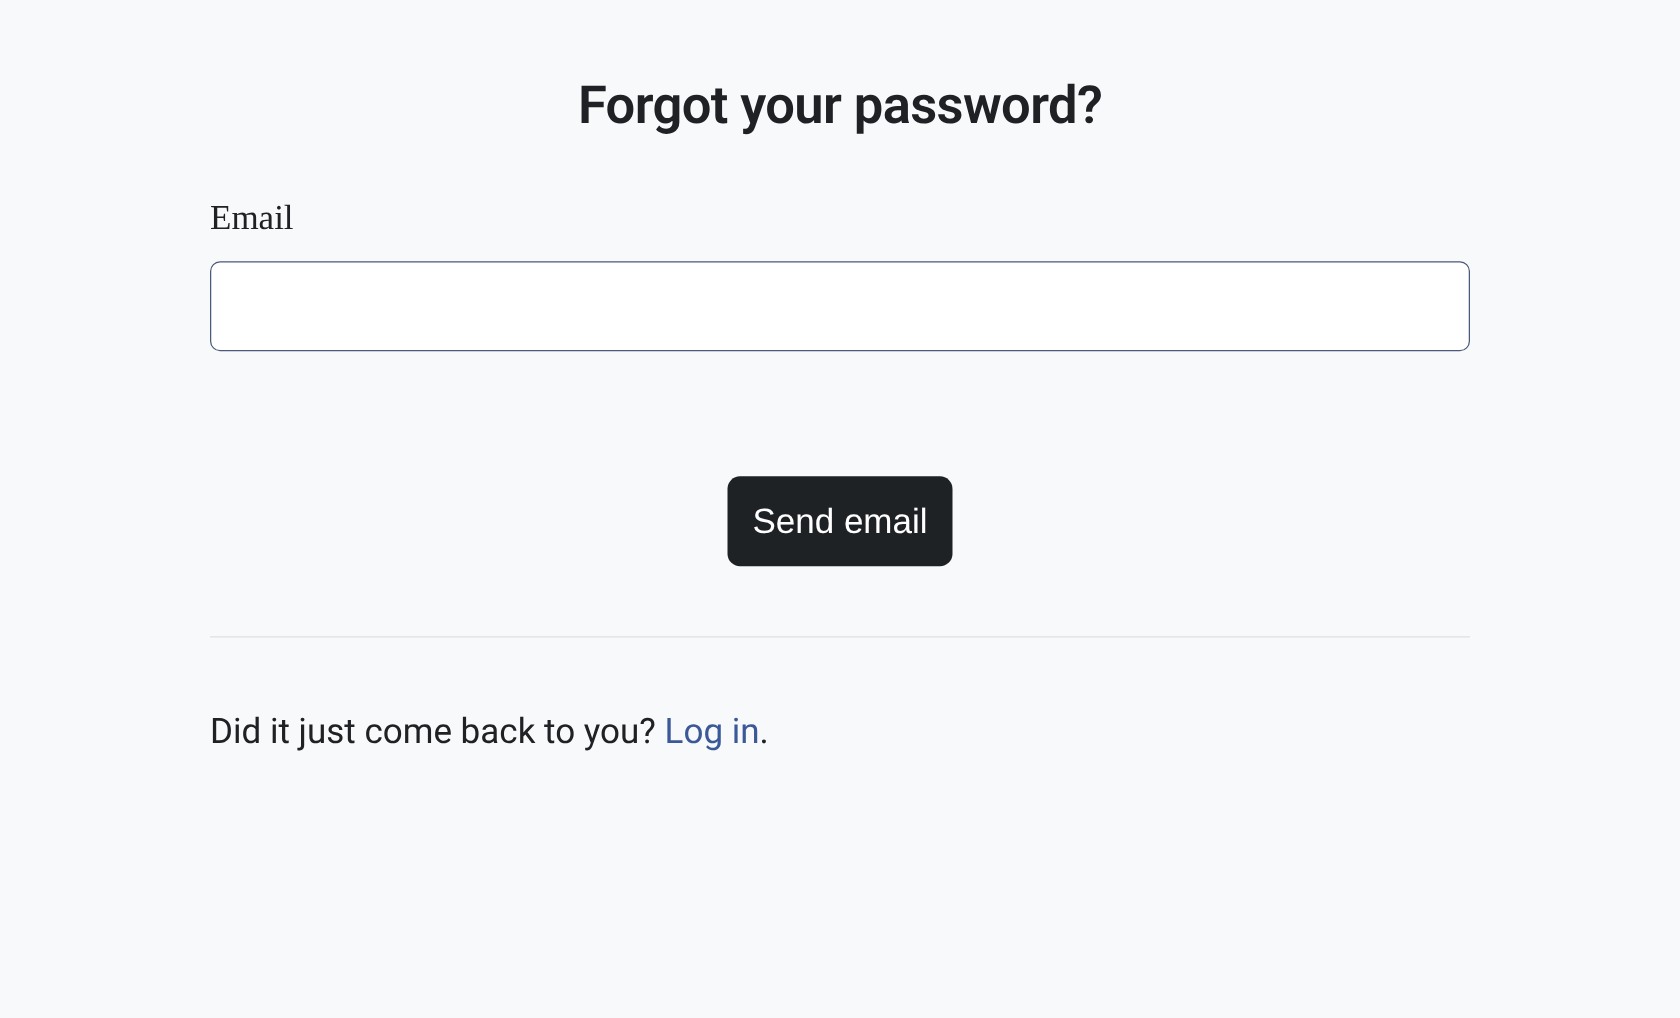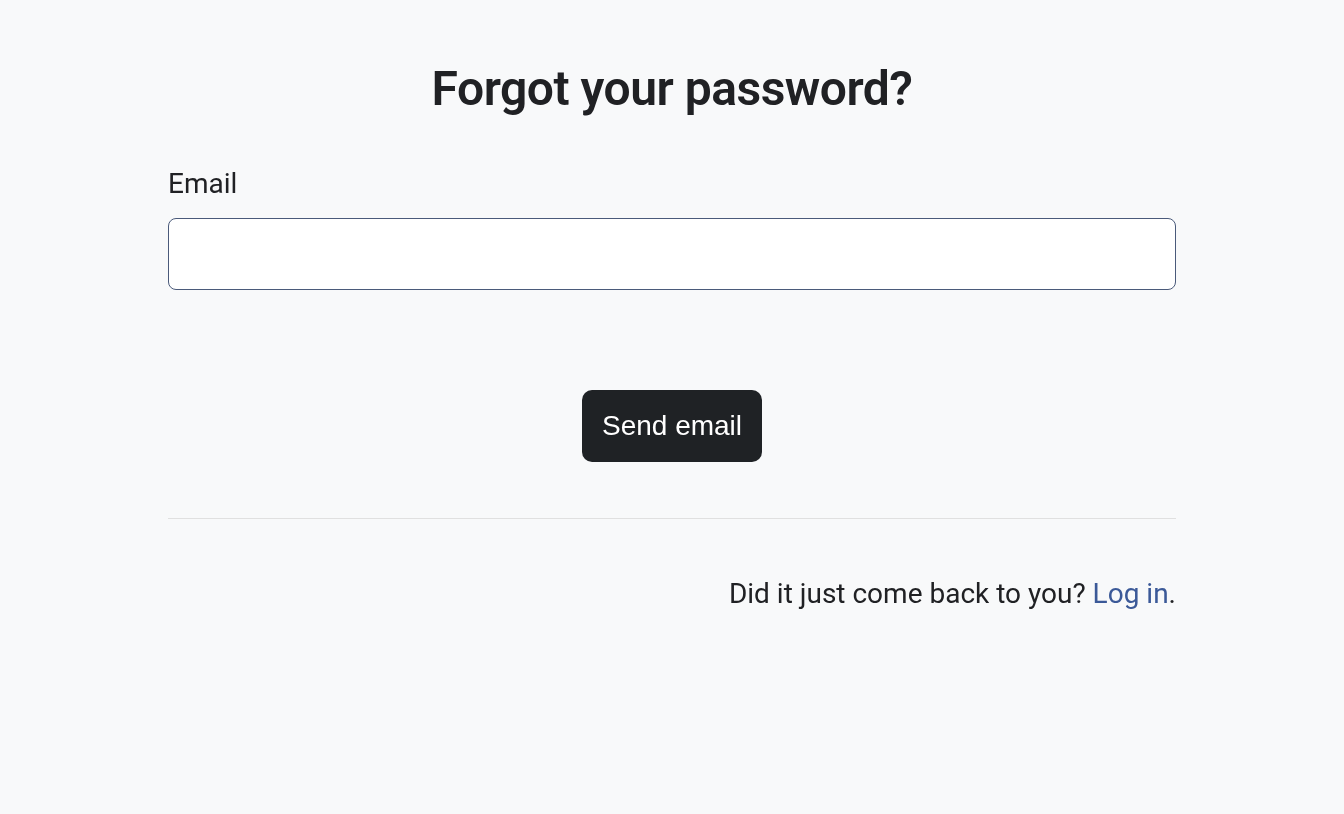--- a/index.html
+++ b/index.html
@@ -13,21 +13,21 @@
       width: 1344px;
       height: 814px;
       color: #1a1a1a;
     }
     .container {
       width: 1008px;
       margin: 0 auto;
       padding-top: 60px;
     }
     .title {
-      font-size: 48px;
+      font-size: 42px;
       font-weight: 600;
       text-align: center;
       color: #202124;
       margin-bottom: 50px;
       letter-spacing: -0.5px;
     }
     .description {
       font-size: 28px;
       line-height: 1.5;
       color: #202124;
@@ -36,20 +36,21 @@
     }
     .field-group {
       margin-bottom: 100px;
     }
     .field-label {
       display: block;
       font-size: 28px;
       color: #202124;
       margin-bottom: 18px;
       font-weight: 400;
+      font-family: Liberation Serif, serif;
     }
     .email-input {
       width: 100%;
       height: 72px;
       padding: 0 20px;
       font-size: 24px;
       border: 1.5px solid #4a5a7a;
       border-radius: 8px;
       background-color: #ffffff;
       outline: none;
@@ -69,21 +70,21 @@
       border-radius: 10px;
       cursor: pointer;
     }
     .divider {
       border: none;
       border-top: 1px solid #e0e0e0;
       margin-bottom: 58px;
     }
     .footer-text {
       font-size: 28px;
-      text-align: right;
+      text-align: left;
       color: #202124;
       font-weight: 400;
     }
     .login-link {
       color: #3b5998;
       text-decoration: none;
       cursor: pointer;
     }
   </style>
 </head>

